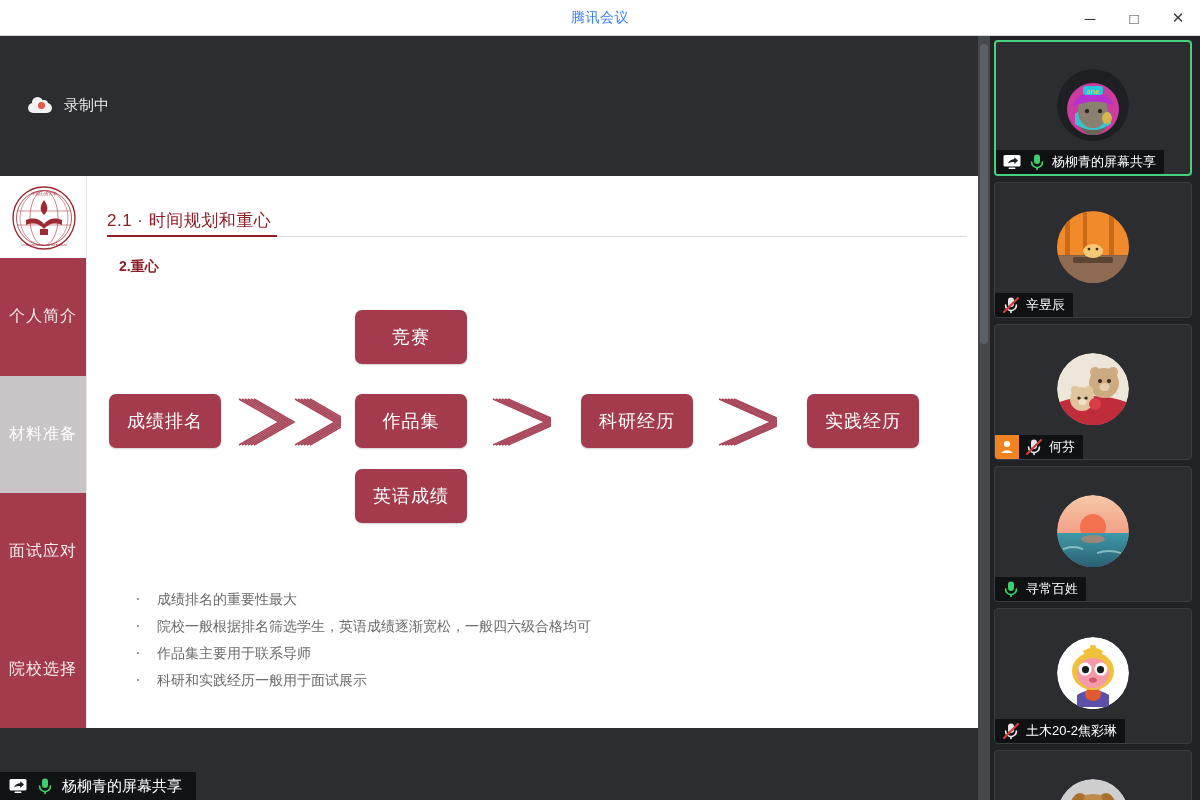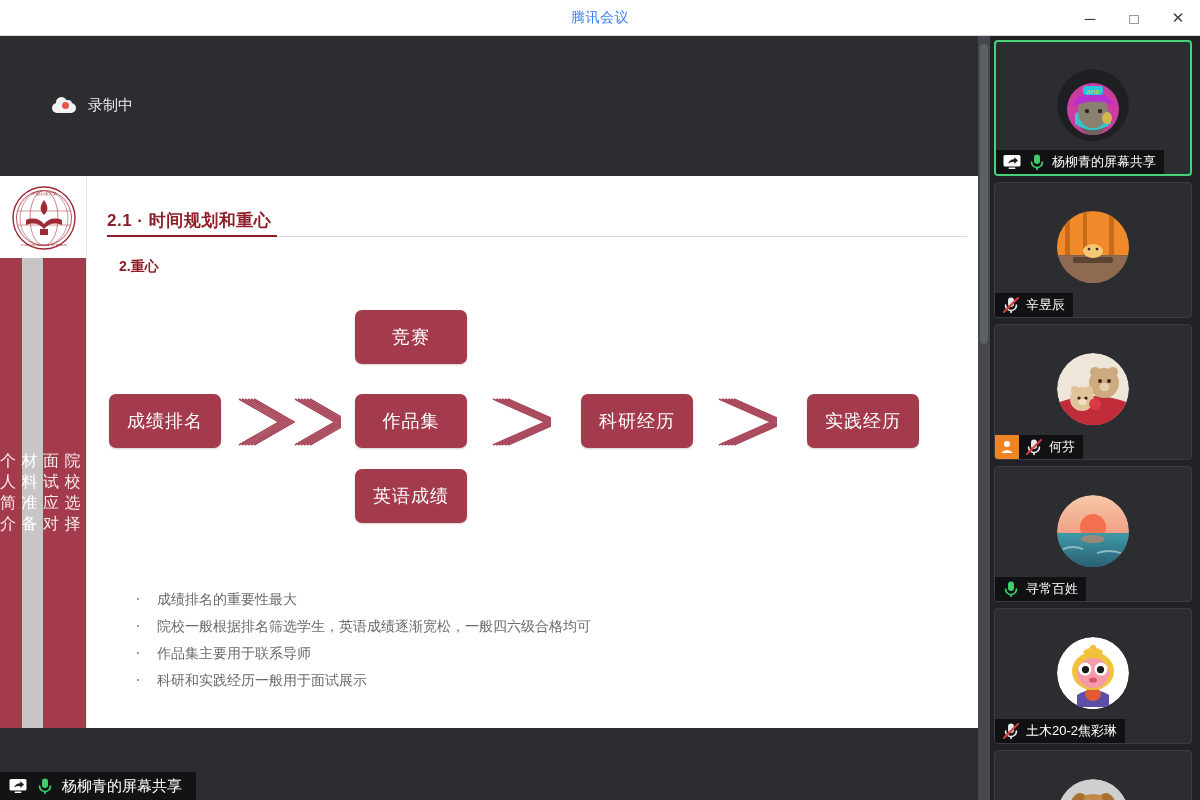--- a/index.html
+++ b/index.html
@@ -25,21 +25,21 @@
     justify-content: center; font-size: 15px; color: #3a3a3a; cursor: pointer;
   }
 
   
   #stage {
     position: absolute; left: 0; top: 36px; width: 978px; height: 764px;
     background: #2b2d31;
   }
   #recording-bar {
     position: absolute; left: 0; top: 0; width: 978px; height: 104px;
-    background: #2b2d31; display: flex; align-items: center; padding-left: 24px;
+    background: #2b2d31; display: flex; align-items: center;
   }
   #recording-bar .rec-inner {
     display: flex; align-items: center; gap: 12px;
     margin-left: 28px; margin-top: 34px;
   }
   .cloud-icon { width: 24px; height: 16px; position: relative; }
   .cloud-icon .c-body {
     position: absolute; left: 0; bottom: 0; width: 24px; height: 10px;
     background: #f2f2f2; border-radius: 6px;
   }
@@ -60,35 +60,35 @@
   
   #slide {
     position: absolute; left: 0; top: 140px; width: 978px; height: 552px;
     background: #ffffff; overflow: hidden;
   }
   #slide-logo {
     position: absolute; left: 10px; top: 8px; width: 68px; height: 68px;
   }
   #slide-nav {
     position: absolute; left: 0; top: 82px; width: 86px; height: 470px;
-    background: #a33b4c; display: flex; flex-direction: row;
+    background: #a33b4c; display: flex; flex-direction: column;
   }
   .nav-item {
     flex: 1; display: flex; align-items: center; justify-content: center;
     color: #f7eaec; font-size: 16px; letter-spacing: 1px; cursor: pointer;
   }
   .nav-item.active { background: #c9c4c5; color: #ffffff; }
 
   #slide-body {
     position: absolute; left: 86px; top: 0; width: 892px; height: 552px;
     border-left: 1px solid #e6e6e6;
   }
   #slide-title {
     position: absolute; left: 20px; top: 33px;
-    font-size: 17px; font-weight: bold; color: #8e1f28;
+    font-size: 17px; font-weight: normal; color: #8e1f28;
     letter-spacing: .5px; padding-bottom: 5px;
   }
   #title-rule {
     position: absolute; left: 20px; top: 60px; width: 860px; height: 1px;
     background: #dadada;
   }
   #title-rule-accent {
     position: absolute; left: 20px; top: 59px; width: 170px; height: 2px;
     background: #8e1f28;
   }

